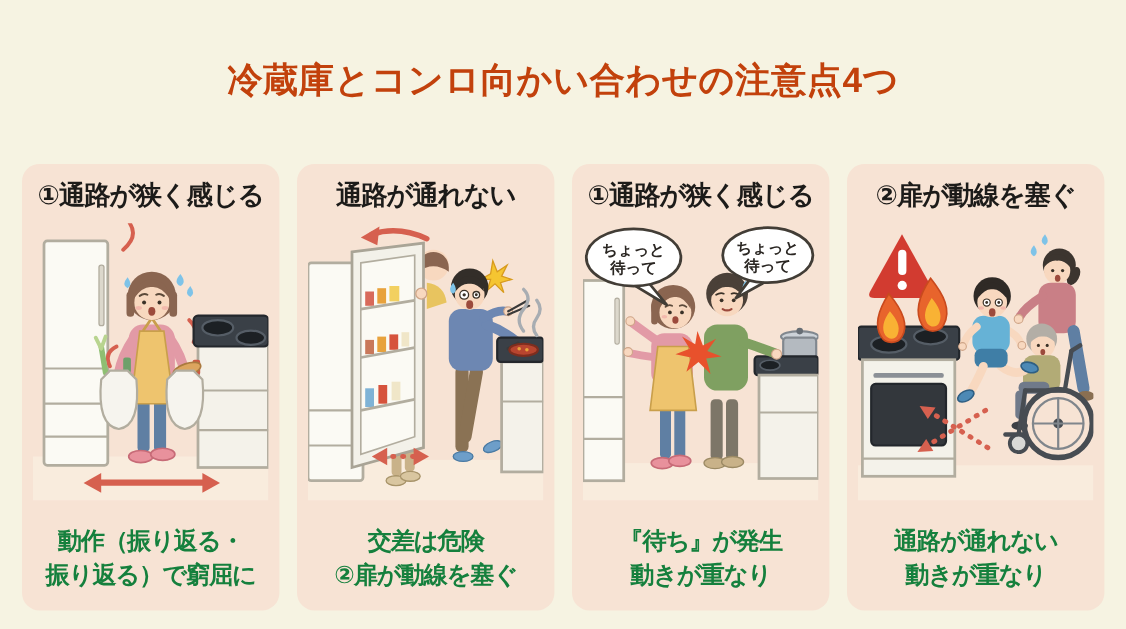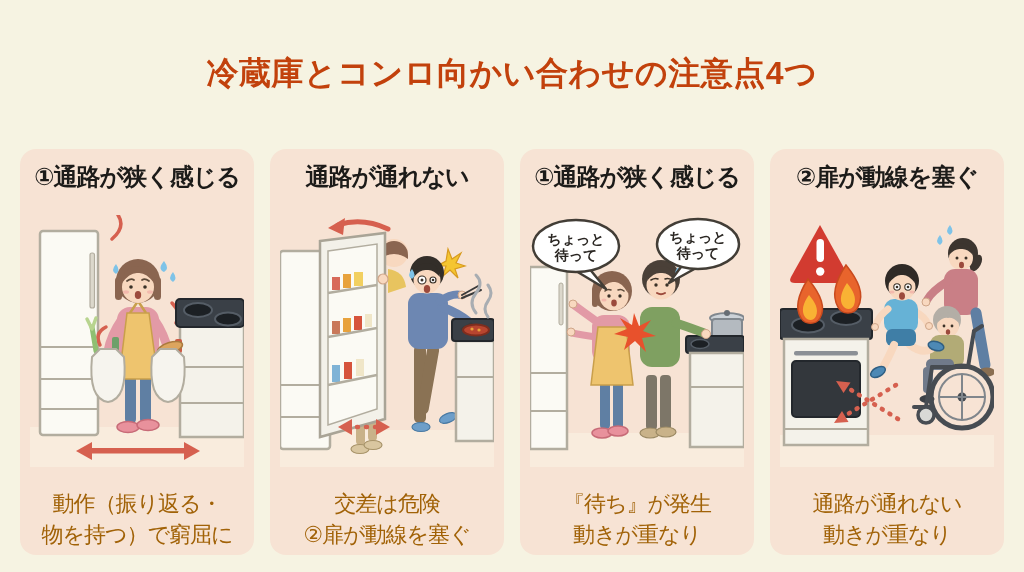--- a/index.html
+++ b/index.html
@@ -28,22 +28,22 @@
     padding:12px 2px 4px;
     display:flex;flex-direction:column;align-items:center;justify-content:space-between;
   }
   .panel-heading{
     margin:0;font-size:24px;font-weight:800;color:#1c1b19;
     letter-spacing:-1px;white-space:nowrap;text-align:center;
   }
   .illus{width:214px;height:252px;}
   .illus svg{display:block;width:214px;height:252px;}
   .caption{
-    margin:0;text-align:center;font-size:22px;font-weight:400;
-    color:#a16207;line-height:1.4;letter-spacing:-1px;white-space:nowrap;
+    margin:12px;text-align:center;font-size:22px;font-weight:700;
+    color:#15803d;line-height:1.4;letter-spacing:-1px;white-space:nowrap;
   }
   .caption span{display:block;}
   .bubble-text{font-family:"Liberation Sans","DejaVu Sans",sans-serif;font-weight:bold;}
 </style>
 </head>
 <body>
 
 <div class="page">
 
   <h1 class="title">冷蔵庫とコンロ向かい合わせの注意点4つ</h1>
@@ -120,21 +120,21 @@
 
           <g fill="#d6604f">
             <rect x="58" y="233" width="100" height="5.5" rx="2.5"></rect>
             <polygon points="46,236 62,227 62,245"></polygon>
             <polygon points="170,236 154,227 154,245"></polygon>
           </g>
         </svg>
       </div>
       <p class="caption">
         <span>動作（振り返る・</span>
-        <span>物を持つ）で窮屈に</span>
+        <span>振り返る）で窮屈に</span>
       </p>
     </section>
 
     <section class="panel">
       <h2 class="panel-heading">通路が通れない</h2>
       <div class="illus">
         <svg viewBox="0 0 214 252">
           <rect x="0" y="215" width="214" height="37" fill="#f9ecdd"></rect>
 
           <g>

